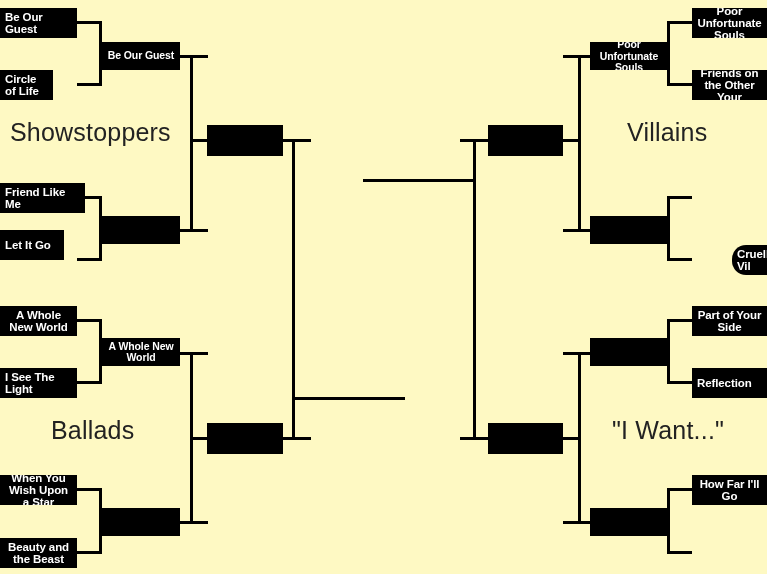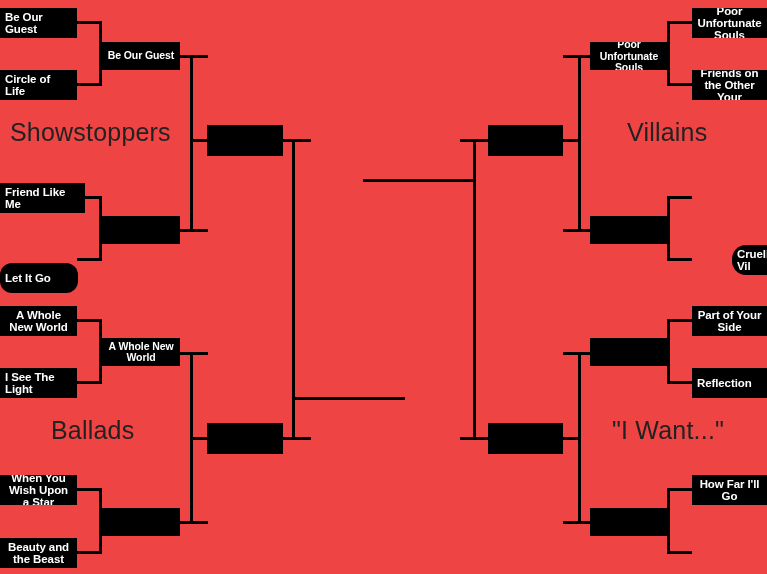--- a/index.html
+++ b/index.html
@@ -1,20 +1,20 @@
 <!DOCTYPE html>
 <html><head>
 <meta charset="utf-8">
 <title>Tournament Bracket</title>
 <style>
   html,body{margin:0;padding:0;background:#fff;}
   #stage{
     position:relative;
     width:767px;height:574px;
-    background:#ef4444;
+    background:#fef9c3;
     overflow:hidden;
     font-family:"Liberation Sans", sans-serif;
     text-decoration:underline;
     -webkit-font-smoothing:antialiased;
   }
   
   .box{
     position:absolute;
     background:#000;
     color:#fff;
@@ -52,27 +52,27 @@
   }
 </style>
 </head>
 <body>
 
 <div id="stage">
 
   <div class="box r1 al-left" style="left:0px;top:8px;width:77px;">
     <span>Be Our Guest</span>
   </div>
-  <div class="box r1 al-left" style="left:0px;top:70px;width:77px;">
+  <div class="box r1 al-left" style="left:0px;top:70px;width:53px;">
     <span>Circle of Life</span>
   </div>
   <div class="box r1 al-left" style="left:0px;top:183px;width:85px;">
     <span>Friend Like Me</span>
   </div>
-  <div class="box r1 al-left" style="left:0px;top:263px;width:78px;border-radius:12px;">
+  <div class="box r1 al-left" style="left:0px;top:230px;width:64px;">
     <span>Let It Go</span>
   </div>
 
   <div class="ln h" style="left:77px;top:21px;width:25px;"></div>
   <div class="ln h" style="left:77px;top:83px;width:25px;"></div>
   <div class="ln v" style="left:99px;top:21px;height:65px;"></div>
   <div class="ln h" style="left:99px;top:55px;width:5px;"></div>
 
   <div class="ln h" style="left:77px;top:196px;width:25px;"></div>
   <div class="ln h" style="left:77px;top:258px;width:25px;"></div>

